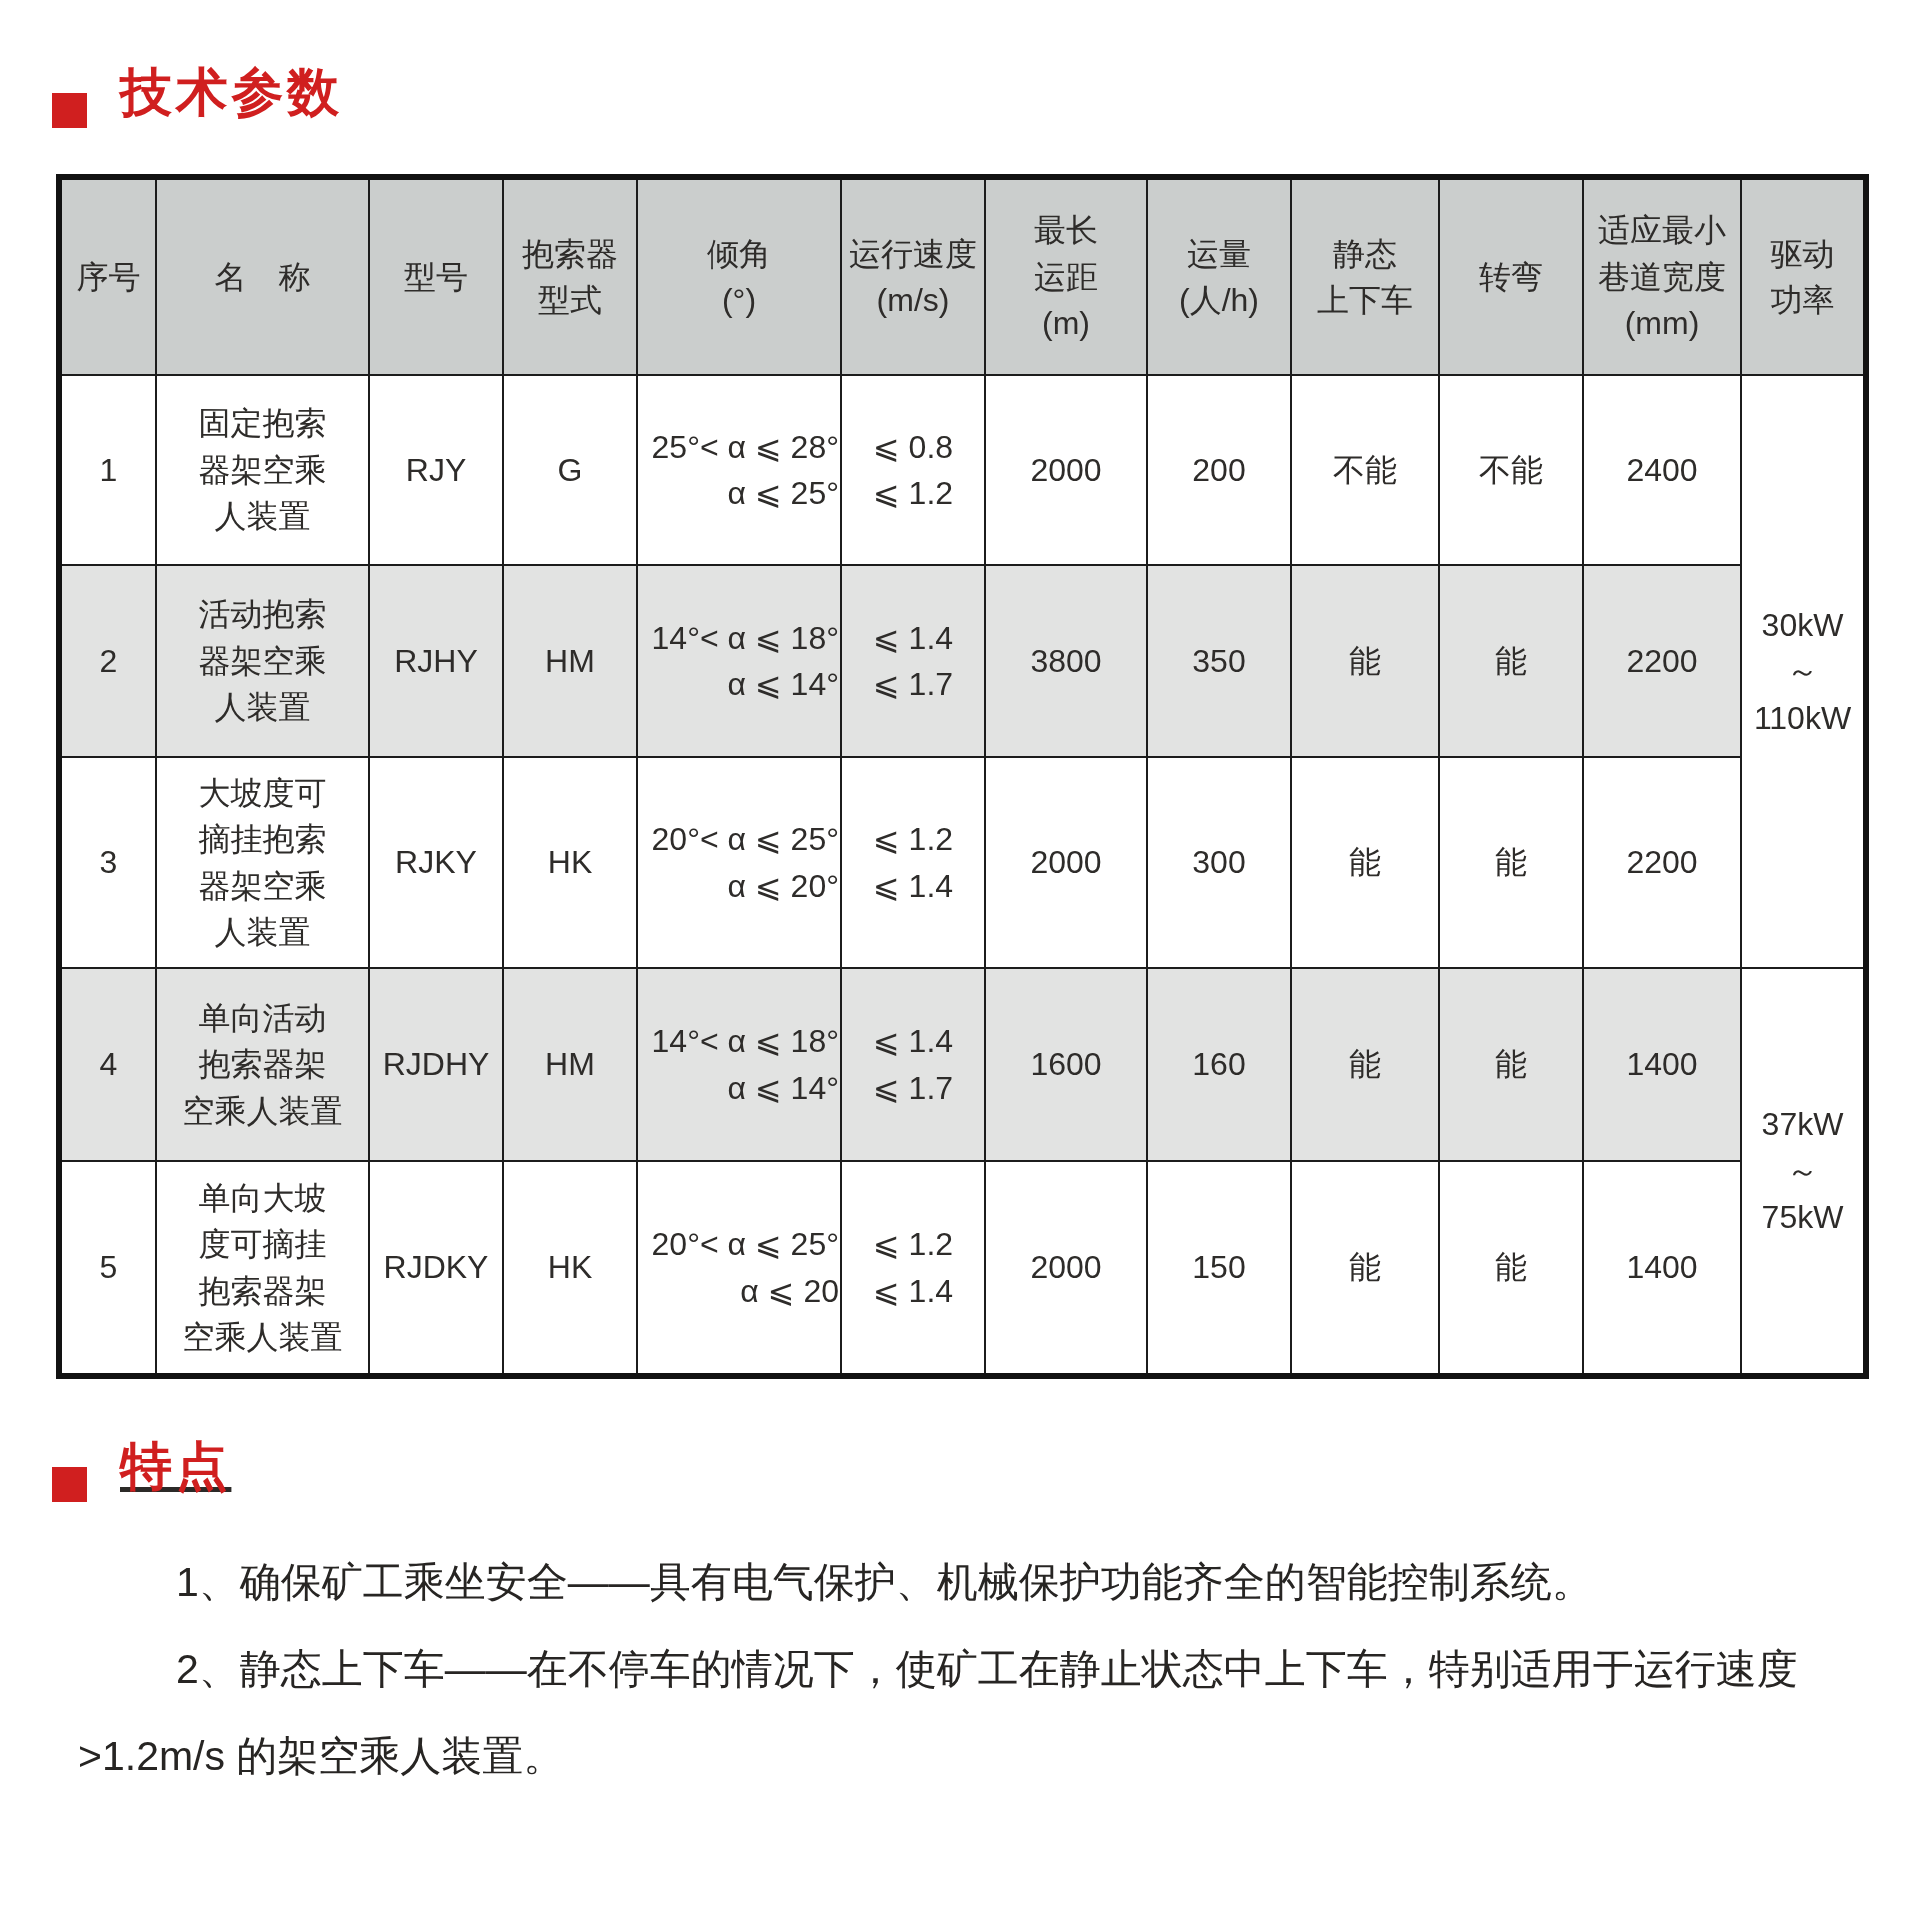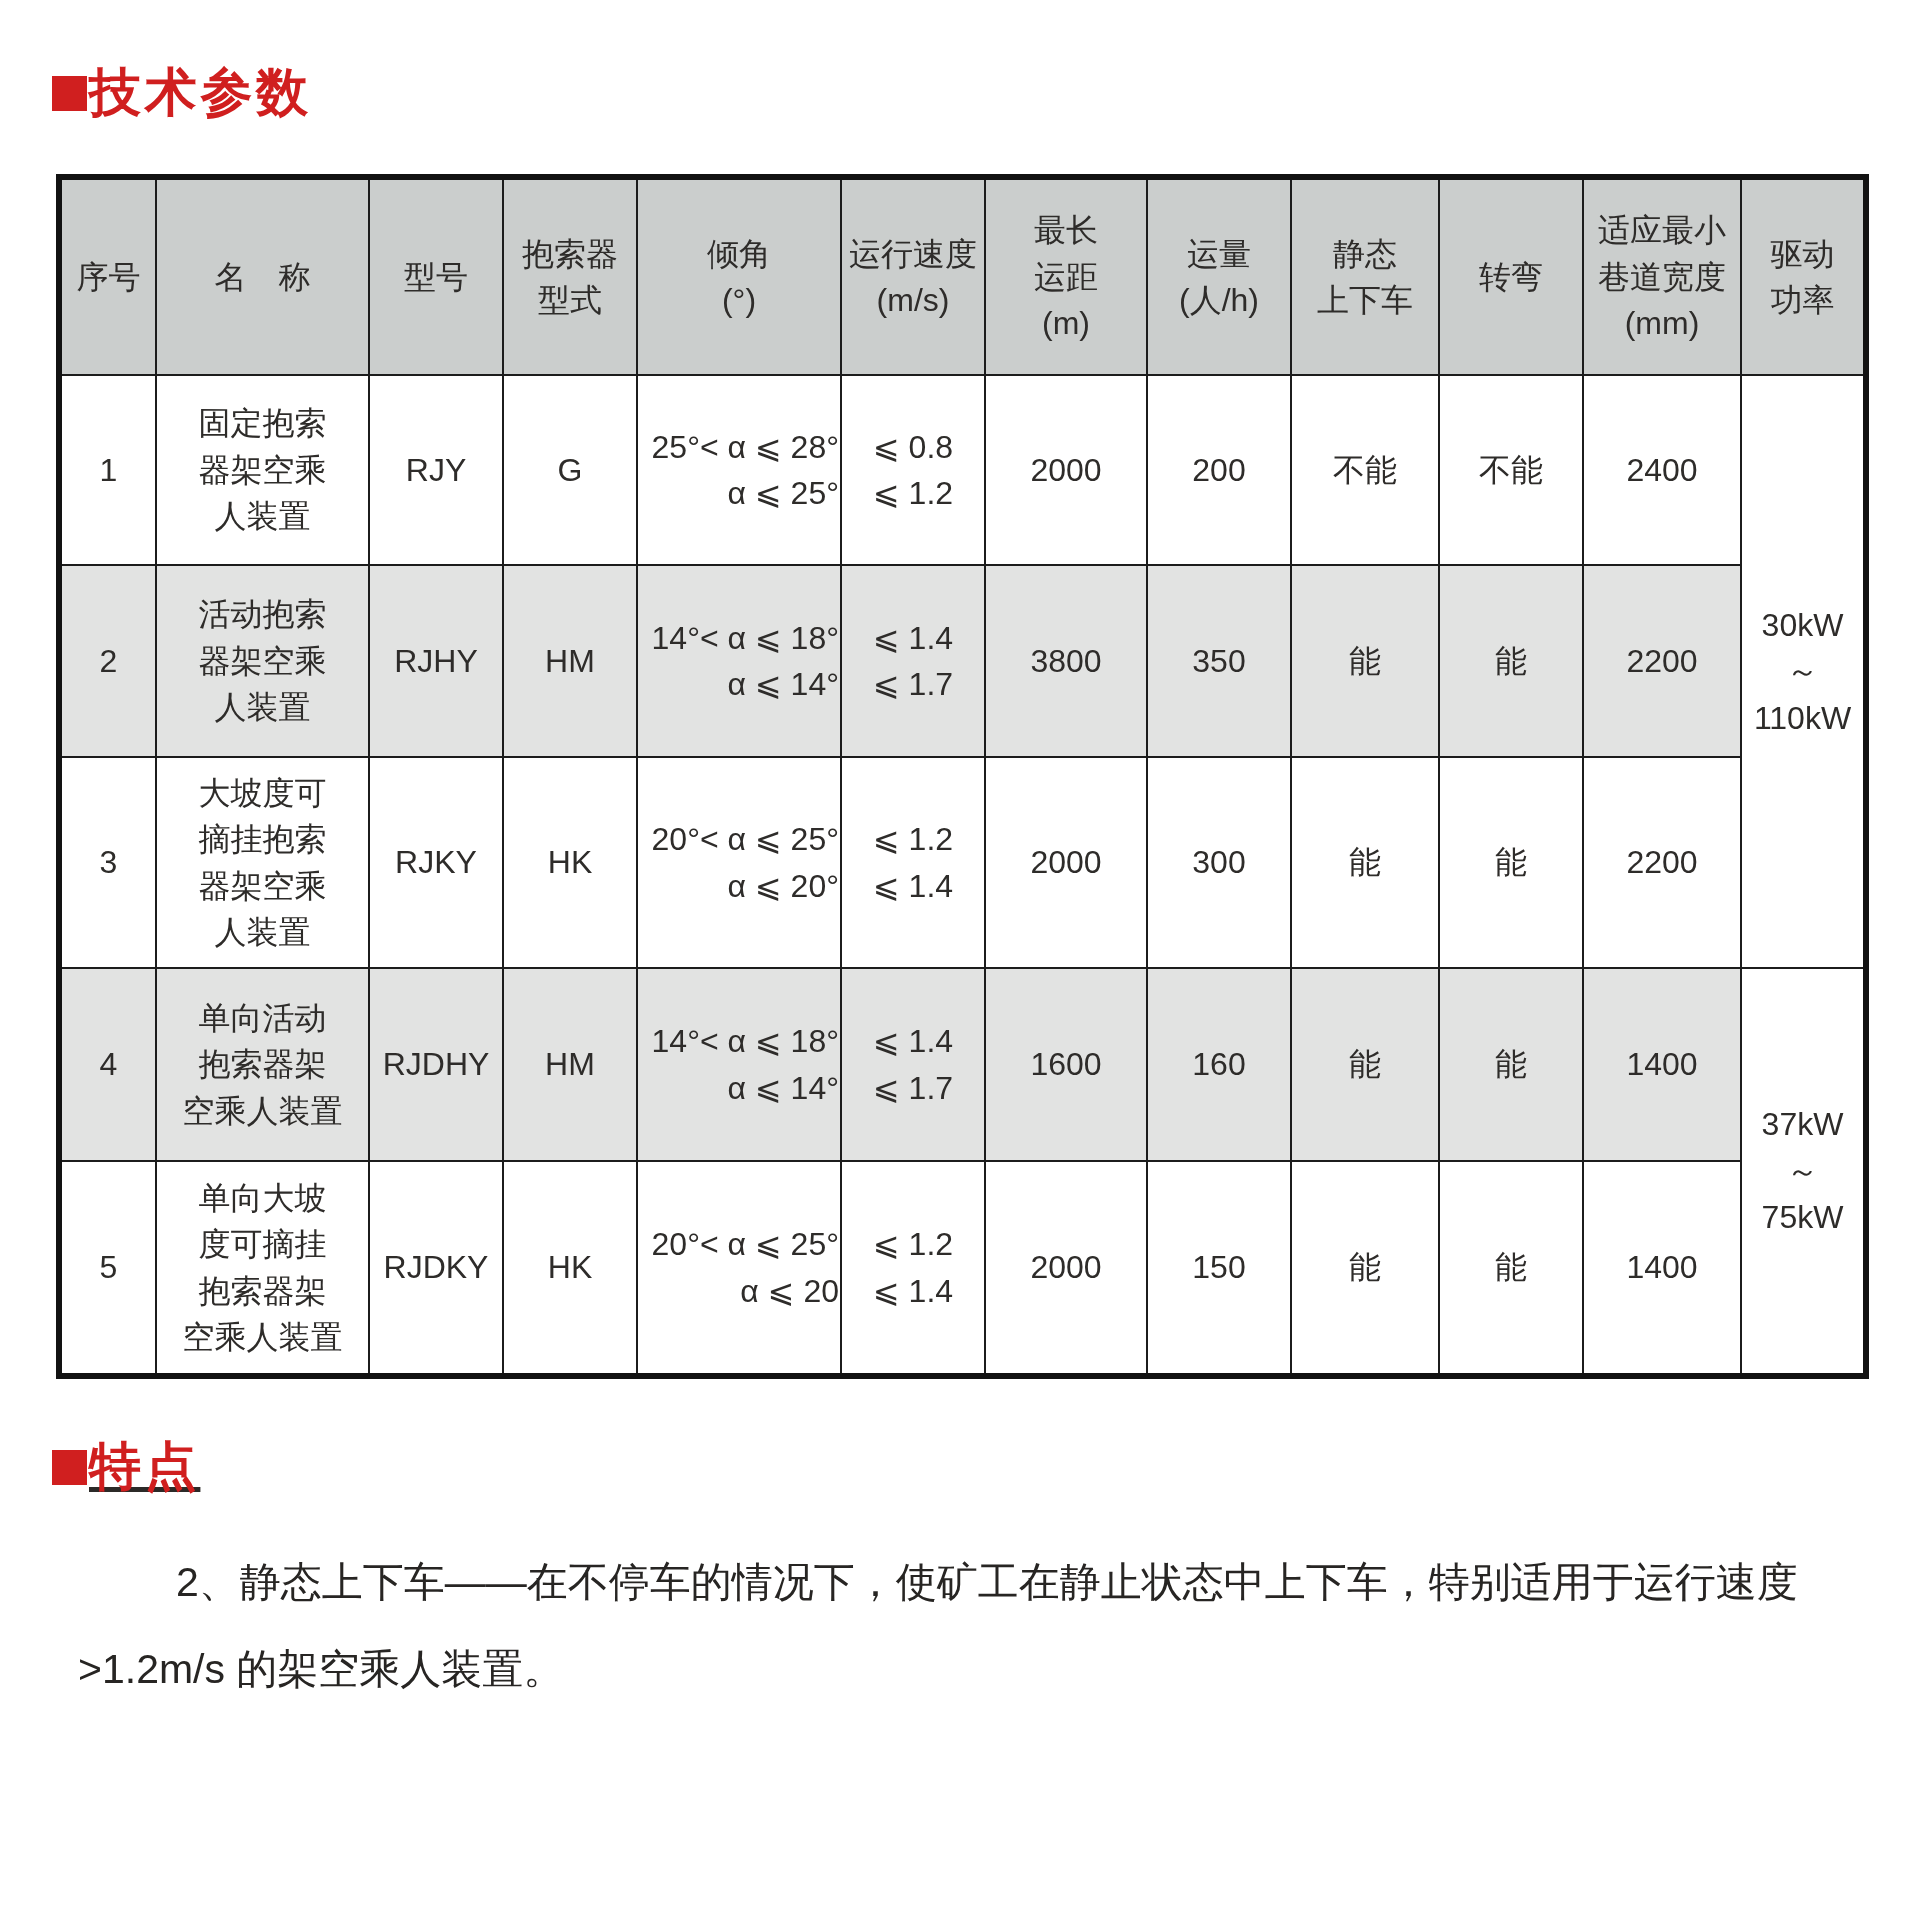--- a/index.html
+++ b/index.html
@@ -5,21 +5,21 @@
   html, body { margin: 0; padding: 0; background: #ffffff; }
   body {
     width: 1921px; height: 1923px;
     font-family: "Liberation Sans", "DejaVu Sans", sans-serif;
     color: #2c2a28;
     position: relative;
   }
 
   
   .section-title {
-    display: flex; align-items: center; gap: 2px;
+    display: flex; align-items: flex-end; gap: 33px;
     margin-left: 52px;
   }
   .section-title .bullet {
     width: 35px; height: 35px; background: #d01f1f; flex: 0 0 auto;
   }
   .section-title .title-text {
     color: #d01f1f; font-weight: bold; font-size: 52px; letter-spacing: 3.7px;
   }
   #title-tech { padding-top: 58px; }
   #title-feat { margin-top: 53px; text-decoration: underline; }
@@ -217,16 +217,17 @@
     </tr>
   </tbody>
 </table>
 
 <div class="section-title" id="title-feat">
   <span class="bullet"></span>
   <span class="title-text">特点</span>
 </div>
 
 <div class="features-text">
+  <p>1、确保矿工乘坐安全——具有电气保护、机械保护功能齐全的智能控制系统。</p>
   <p>2、静态上下车——在不停车的情况下，使矿工在静止状态中上下车，特别适用于运行速度
 &gt;1.2m/s 的架空乘人装置。</p>
 </div>
 
 
 </body></html>

